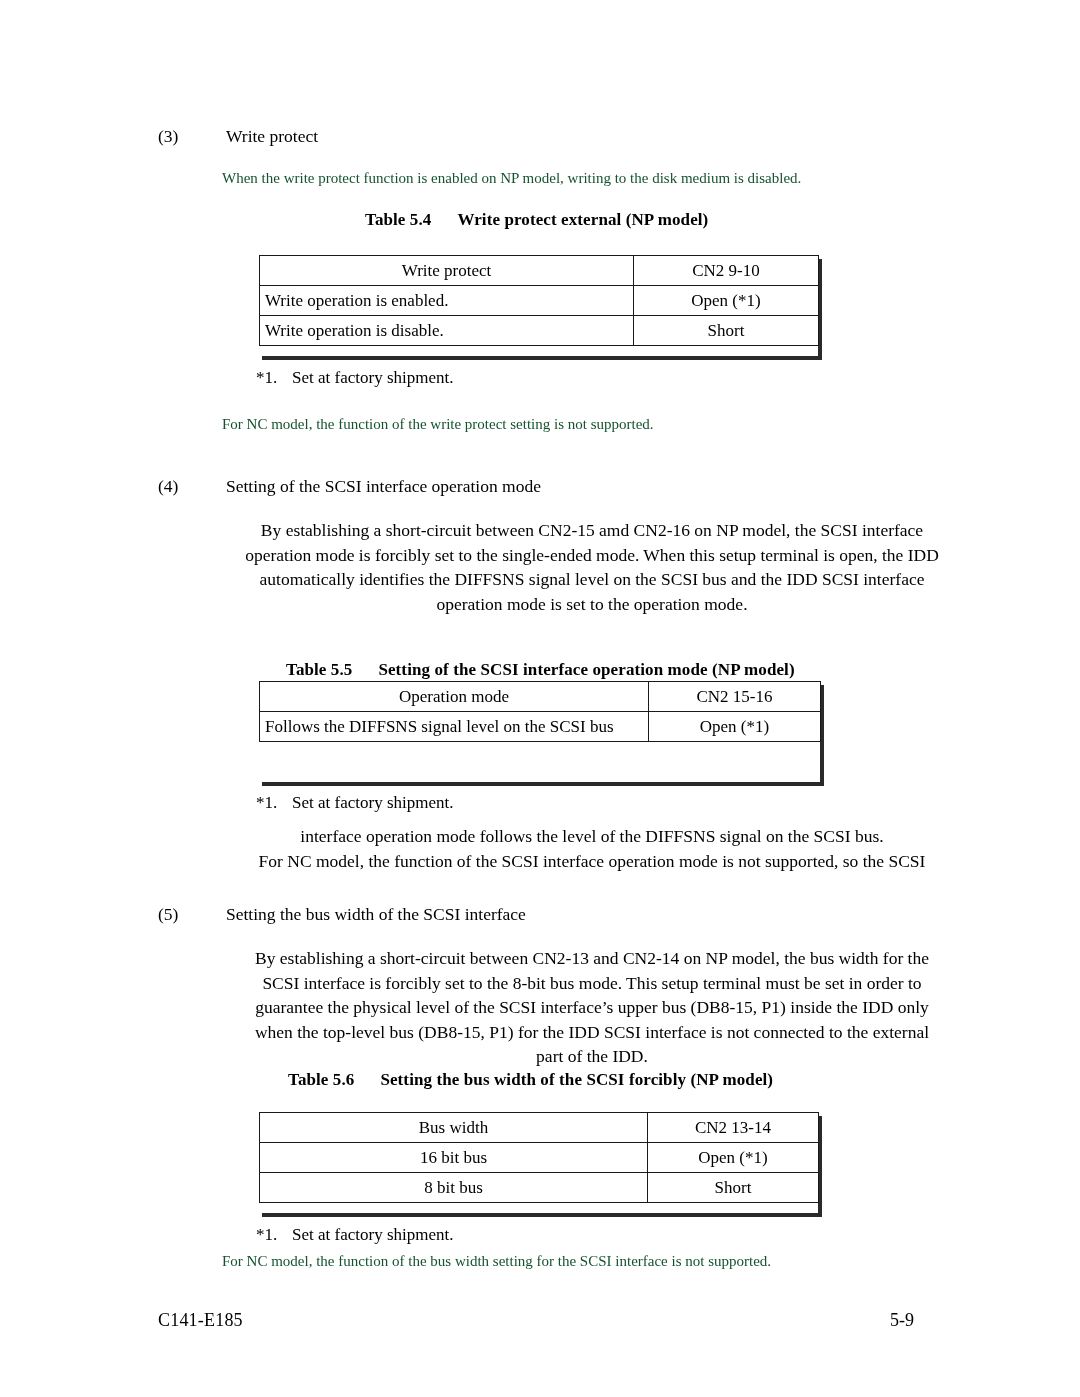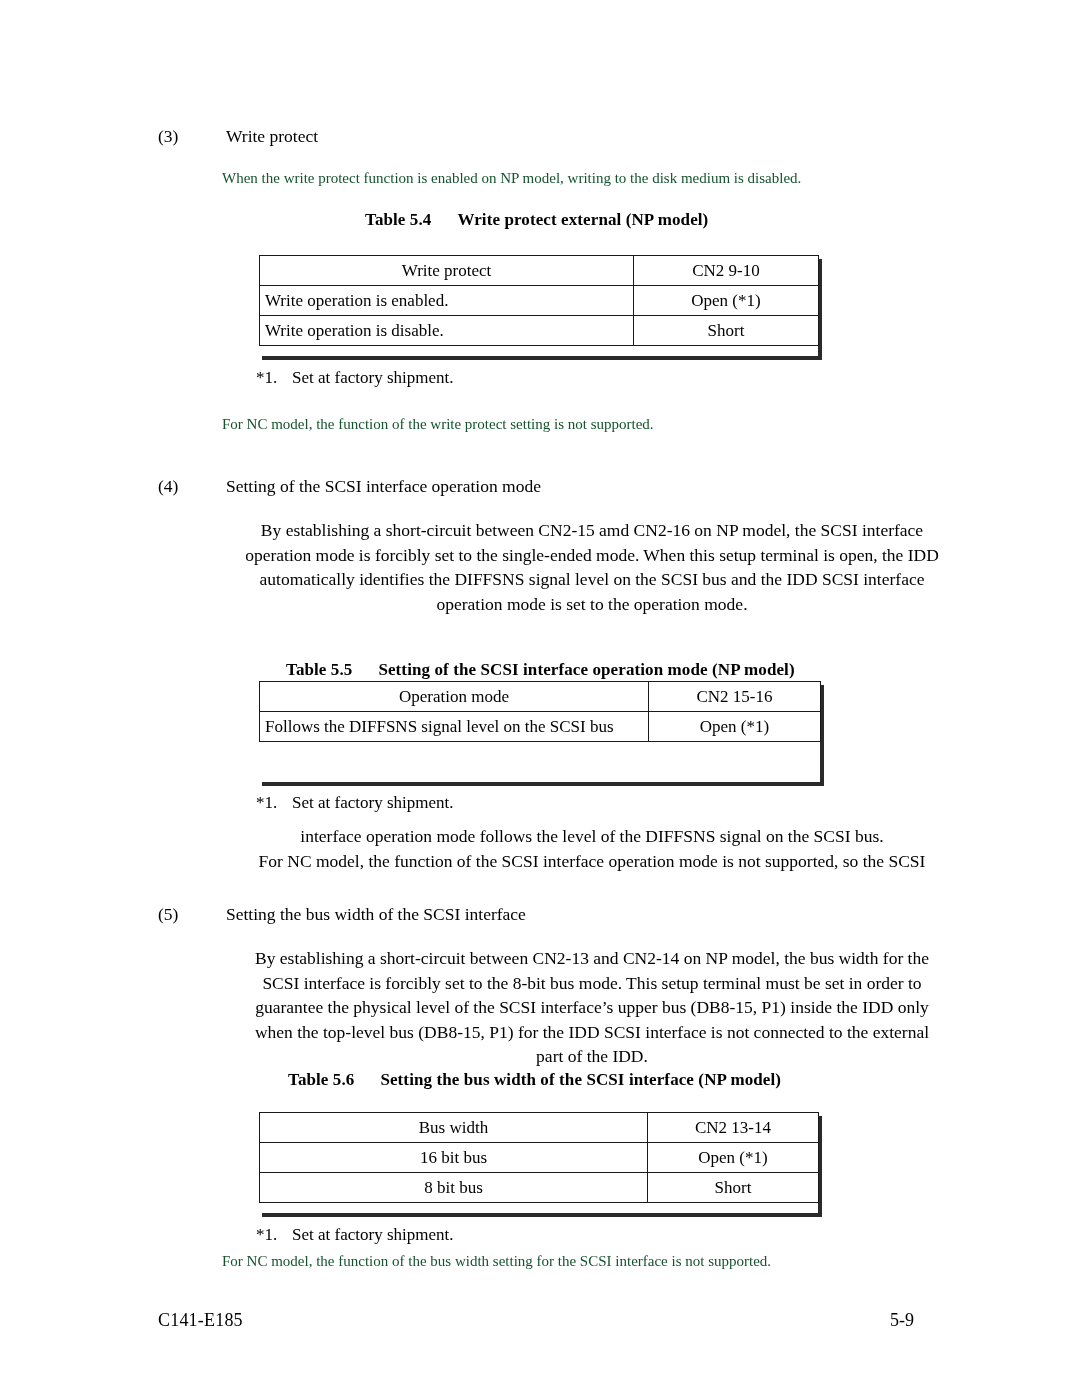--- a/index.html
+++ b/index.html
@@ -208,21 +208,21 @@
 
   <div class="para" style="left:222px; top:946px; width:740px;">
     <div>By establishing a short-circuit between CN2-13 and CN2-14 on NP model, the bus width for the</div>
     <div>SCSI interface is forcibly set to the 8-bit bus mode. This setup terminal must be set in order to</div>
     <div>guarantee the physical level of the SCSI interface’s upper bus (DB8-15, P1) inside the IDD only</div>
     <div>when the top-level bus (DB8-15, P1) for the IDD SCSI interface is not connected to the external</div>
     <div>part of the IDD.</div>
   </div>
 
   <div class="caption" style="left:288px; top:1070px;">
-    <span class="tbl-no">Table 5.6</span><span>Setting the bus width of the SCSI interface  (NP model)</span>
+    <span class="tbl-no">Table 5.6</span><span>Setting the bus width of the SCSI forcibly  (NP model)</span>
   </div>
 
   <div class="tbl-shadow" style="left:818px; top:1116px; width:4px; height:101px;"></div>
   <div class="tbl-shadow" style="left:262px; top:1213px; width:560px; height:4px;"></div>
   <table class="tbl" style="left:259px; top:1112px; width:559px;">
     <colgroup>
         <col style="width:388px">
         <col style="width:171px">
       </colgroup>
     <tbody>

